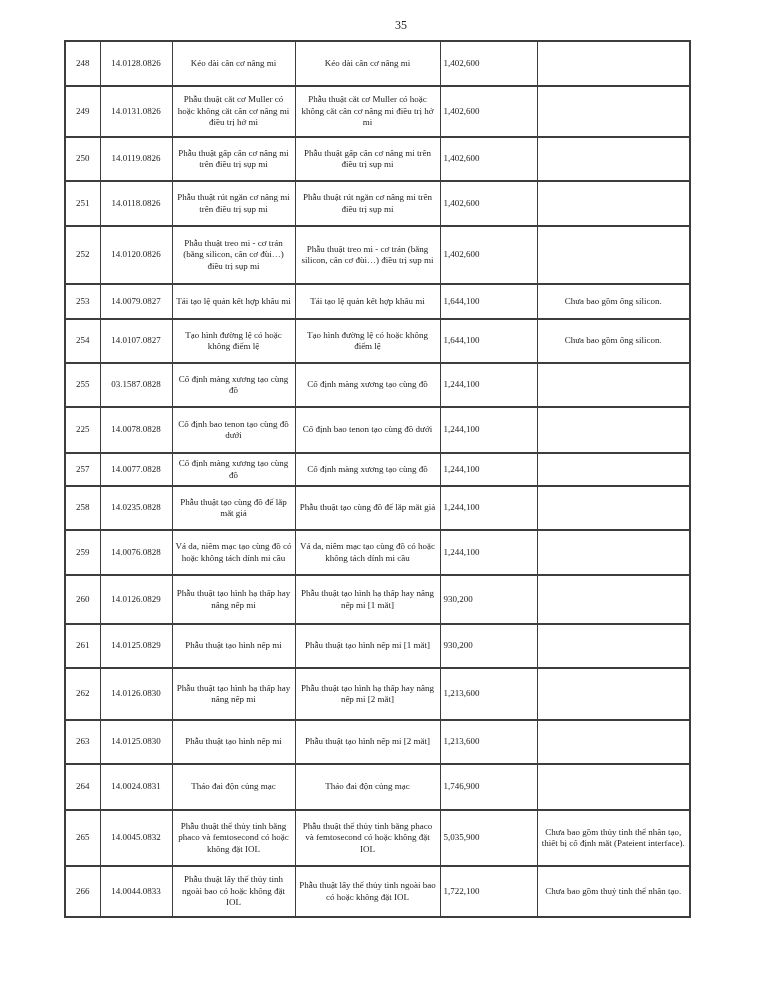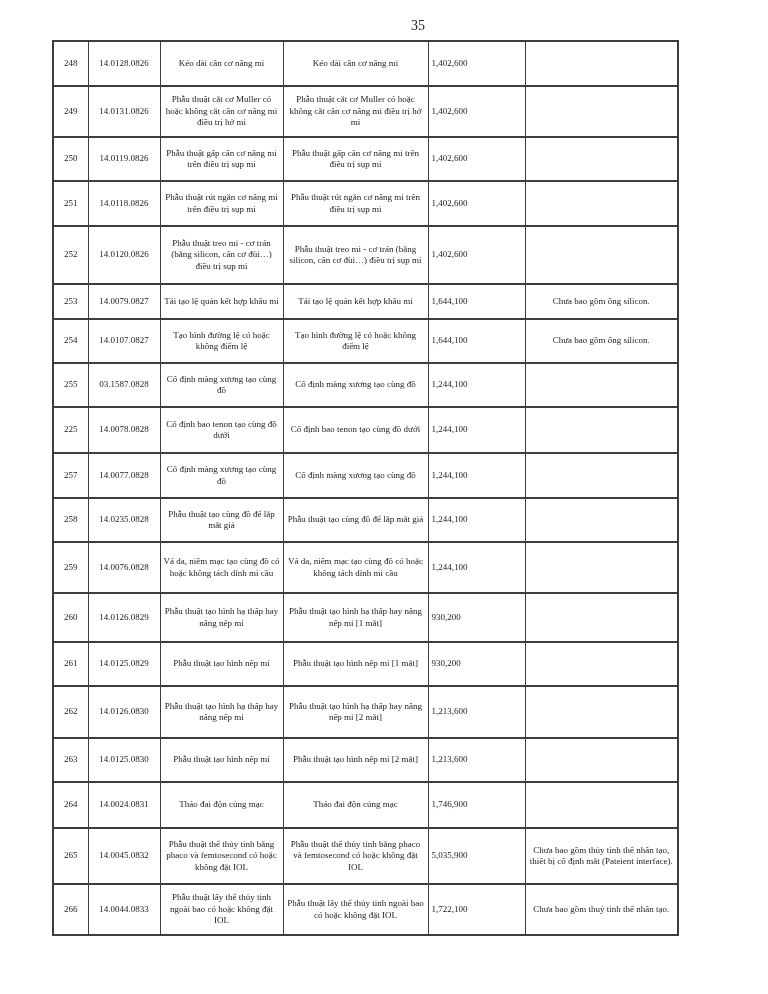--- a/index.html
+++ b/index.html
@@ -13,27 +13,27 @@
     position: relative;
     font-family: "Liberation Serif", "DejaVu Serif", serif;
     color: #161616;
     overflow: hidden;
   }
   .page-number {
     position: absolute;
     top: 18px;
     left: 395px;
     width: 30px;
-    text-align: right;
-    font-size: 14px;
+    text-align: left;
+    font-size: 12px;
     color: #1c1c1c;
   }
   table.fee-table {
     position: absolute;
-    left: 52px;
+    left: 64px;
     top: 40px;
     width: 625px;
     border-collapse: collapse;
     table-layout: fixed;
     font-size: 9px;
     line-height: 11.5px;
     color: #1c1c1c;
   }
   table.fee-table td {
     border-left: 1px solid #3d3d3d;
@@ -136,37 +136,37 @@
     <td class="c-note"></td>
   </tr>
       <tr style="height: 46px;">
     <td class="c-index">225</td>
     <td class="c-code">14.0078.0828</td>
     <td class="c-name">Cố định bao tenon tạo cùng đồ dưới</td>
     <td class="c-name2">Cố định bao tenon tạo cùng đồ dưới</td>
     <td class="c-price">1,244,100</td>
     <td class="c-note"></td>
   </tr>
-      <tr style="height: 45px;">
+      <tr style="height: 33px;">
     <td class="c-index">257</td>
     <td class="c-code">14.0077.0828</td>
     <td class="c-name">Cố định màng xương tạo cùng đồ</td>
     <td class="c-name2">Cố định màng xương tạo cùng đồ</td>
     <td class="c-price">1,244,100</td>
     <td class="c-note"></td>
   </tr>
       <tr style="height: 44px;">
     <td class="c-index">258</td>
     <td class="c-code">14.0235.0828</td>
     <td class="c-name">Phẫu thuật tạo cùng đồ để lắp mắt giả</td>
     <td class="c-name2">Phẫu thuật tạo cùng đồ để lắp mắt giả</td>
     <td class="c-price">1,244,100</td>
     <td class="c-note"></td>
   </tr>
-      <tr style="height: 51px; padding-left: 31px;">
+      <tr style="height: 45px; padding-left: 31px;">
     <td class="c-index">259</td>
     <td class="c-code">14.0076.0828</td>
     <td class="c-name">Vá da, niêm mạc tạo cùng đồ có hoặc không tách dính mi cầu</td>
     <td class="c-name2">Vá da, niêm mạc tạo cùng đồ có hoặc không tách dính mi cầu</td>
     <td class="c-price">1,244,100</td>
     <td class="c-note"></td>
   </tr>
       <tr style="height: 49px;">
     <td class="c-index">260</td>
     <td class="c-code">14.0126.0829</td>

